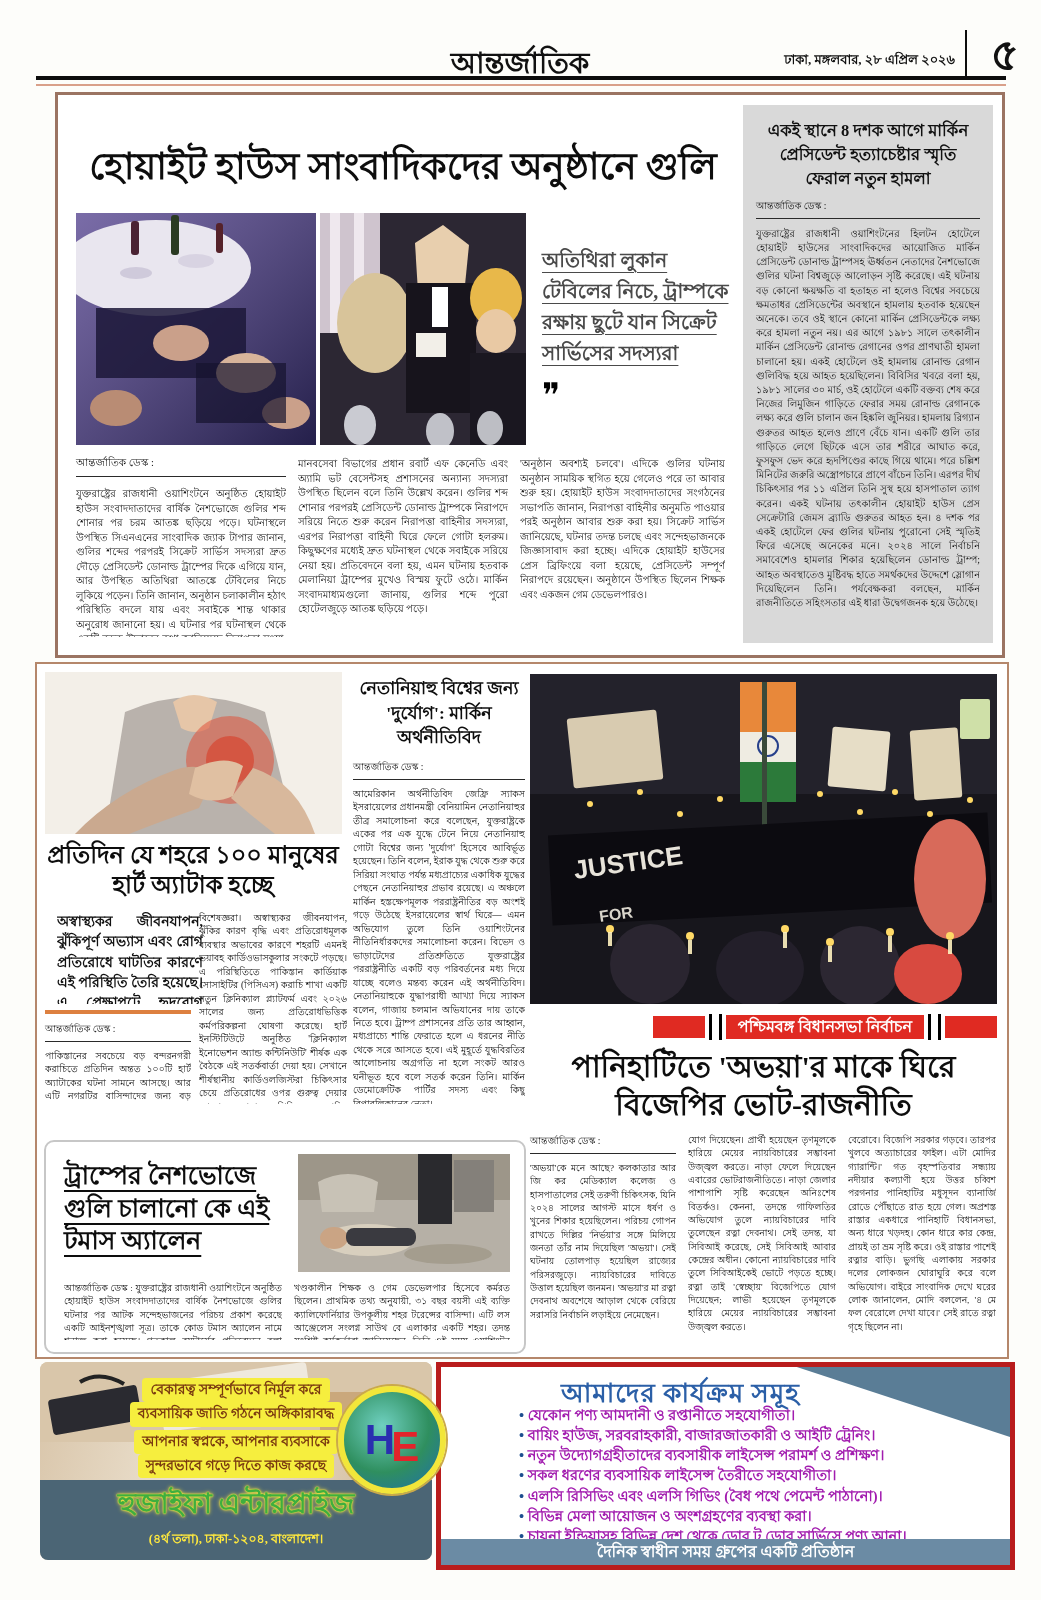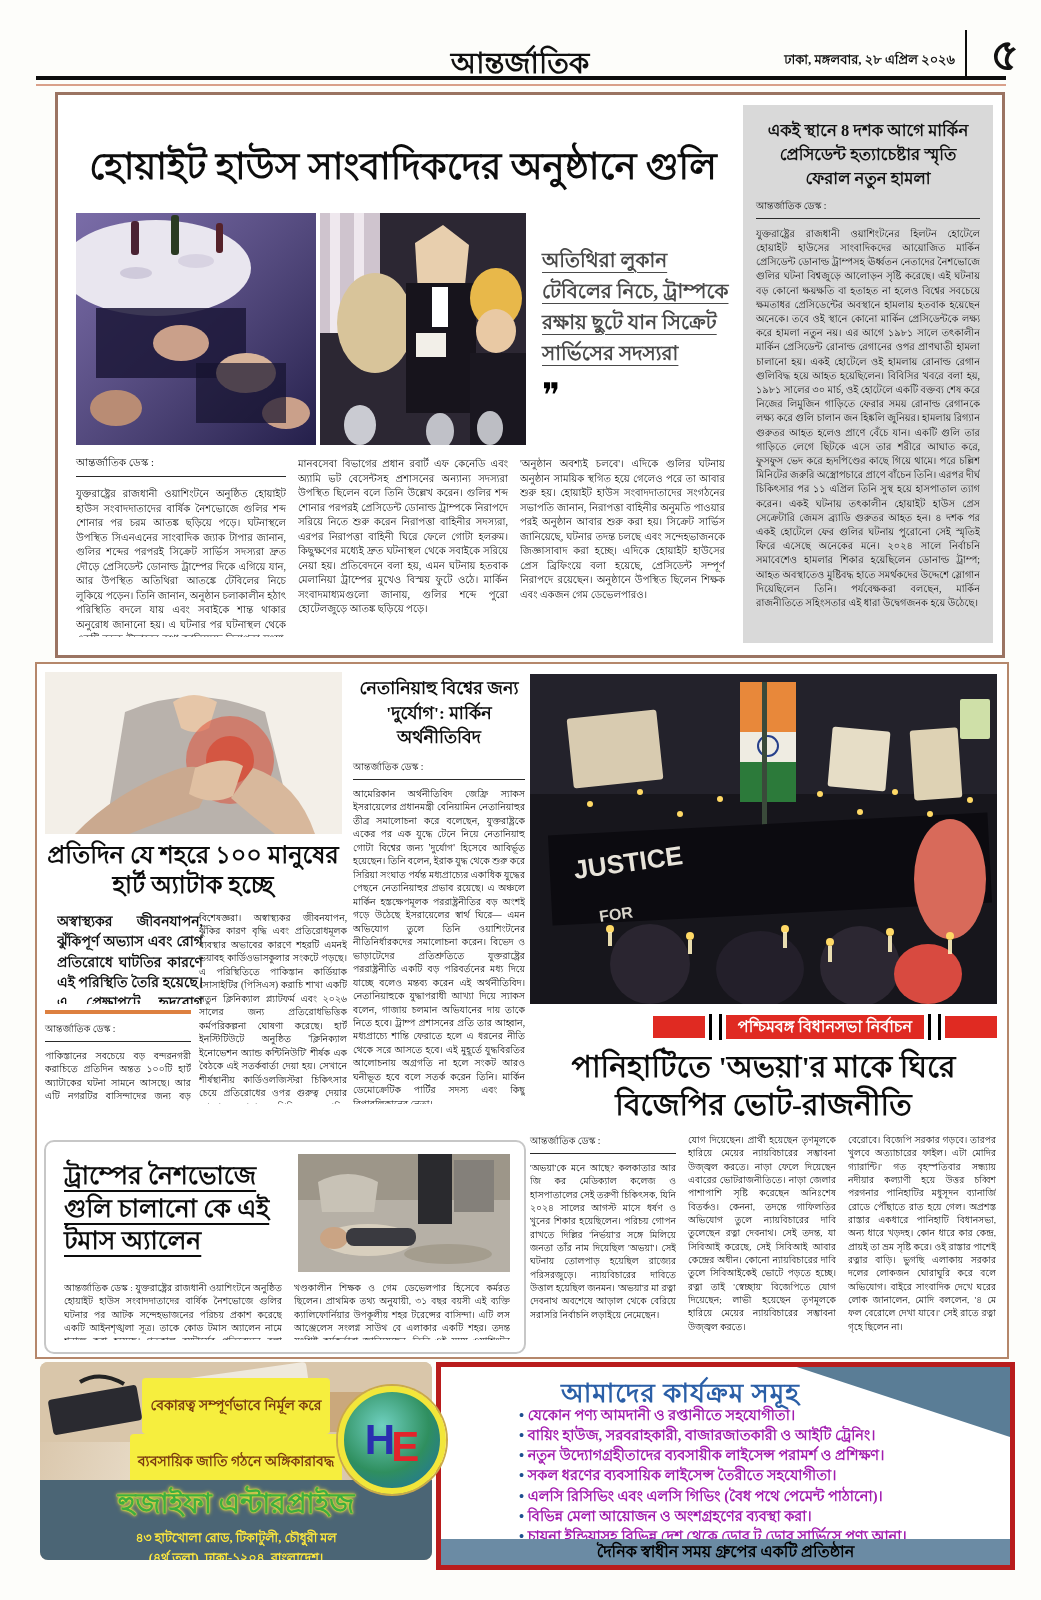--- a/index.html
+++ b/index.html
@@ -27,33 +27,33 @@
   .mid-box{border:2px solid #b5876b;background:#fff;}
   .orange-rule{background:#dd8040;height:4px;}
   .kicker-wrap{display:flex;align-items:center;justify-content:flex-end;gap:4px;}
   .kicker-stub{background:#e02a22;width:52px;height:22px;}
   .dbar{width:7px;height:26px;border-left:3px solid #000;border-right:3px solid #000;}
   .kicker-label{background:#e02a22;color:#fff;font-size:16px;font-weight:800;padding:2px 12px;line-height:1.3;}
   .thomas-box{border:2px solid #c7c7c7;border-radius:10px;background:#fff;}
   
   .ad-left{border-radius:8px;overflow:hidden;background:linear-gradient(105deg,#d8c4a8,#efe6d6 45%,#c9ae8c);}
   .pill{display:inline-block;background:#f6ee3e;color:#7a3a10;font-weight:800;font-size:14px;
-        padding:18px 8px;border-radius:4px;line-height:1.45;}
+        padding:2px 8px;border-radius:4px;line-height:1.45;}
   .ad-left-panel{background:#4b6575;}
   .ad-left-name{font-size:28px;font-weight:900;color:#3fae3f;
         text-shadow:0 0 2px #ffe93e,0 0 4px #ffe93e,0 0 1px #ffe93e;}
   .ad-left-addr{color:#ffe93e;font-size:12.5px;font-weight:bold;line-height:1.5;}
   .ad-right{background:#fff;border:5px solid #b91c1c;overflow:hidden;}
   .ad-right-corner{position:absolute;top:0;right:0;width:260px;height:70px;background:#5a7d96;
         clip-path:polygon(100% 0,100% 100%,18% 0);}
   .ad-right-title{font-size:26px;font-weight:900;color:#2b5fa7;letter-spacing:1px;}
   .ad-right-list{list-style:none;margin:0;padding:0;}
   .ad-right-list li{font-size:14.5px;font-weight:bold;color:#a21caf;line-height:1.32;margin:1px 0;}
   .ad-right-list li::before{content:"• ";color:#1d4e8f;}
-  .ad-right-footer{background:#6b8ba4;color:#000000;font-size:16px;font-weight:800;text-align:center;line-height:26px;}
+  .ad-right-footer{background:#6b8ba4;color:#ffffff;font-size:16px;font-weight:800;text-align:center;line-height:26px;}
   .he-logo{border-radius:50%;border:6px solid #f2e63a;background:radial-gradient(circle at 40% 35%,#6fd0c0,#2f8f5f 55%,#1f6fae);
         display:flex;align-items:center;justify-content:center;box-shadow:0 0 0 2px #caa94a;}
   .he-h{font-size:42px;font-weight:900;color:#2a2fb0;font-family:"Liberation Sans",sans-serif;}
   .he-e{font-size:42px;font-weight:900;color:#e3242b;font-family:"Liberation Sans",sans-serif;margin-left:-4px;margin-top:14px;}
   .photo{overflow:hidden;}
 </style>
 </head>
 <body>
 
 <div class="page">
@@ -252,21 +252,20 @@
       <rect x="280" y="30" width="100" height="40" fill="#caa87c"></rect>
     </svg>
     <div class="abs center" style="left:0;top:16px;width:392px;">
       <span class="pill">বেকারত্ব সম্পূর্ণভাবে নির্মূল করে</span><br>
       <span class="pill">ব্যবসায়িক জাতি গঠনে অঙ্গিকারাবদ্ধ</span><br>
       <span class="pill" style="margin-top:3px;">আপনার স্বপ্নকে, আপনার ব্যবসাকে</span><br>
       <span class="pill">সুন্দরভাবে গড়ে দিতে কাজ করছে</span>
     </div>
     <div class="abs ad-left-panel center" style="left:0;top:118px;width:392px;height:80px;padding-top:2px;box-sizing:border-box;">
       <div class="ad-left-name">হুজাইফা এন্টারপ্রাইজ</div>
-      <div class="ad-left-addr">৪৩ হাটখোলা রোড, টিকাটুলী, চৌধুরী মল</div>
       <div class="ad-left-addr" style="display:inline;">(৪র্থ তলা), ঢাকা-১২০৪, বাংলাদেশ।</div>
       
       
     </div>
   </div>
 
   <div class="abs ad-right" style="left:436px;top:1362px;width:569px;height:198px;">
     <div class="ad-right-corner"></div>
     <div class="abs ad-right-title" style="left:120px;top:6px;">আমাদের কার্যক্রম সমূহ</div>
     <ul class="ad-right-list abs" style="left:78px;top:38px;width:470px;">

